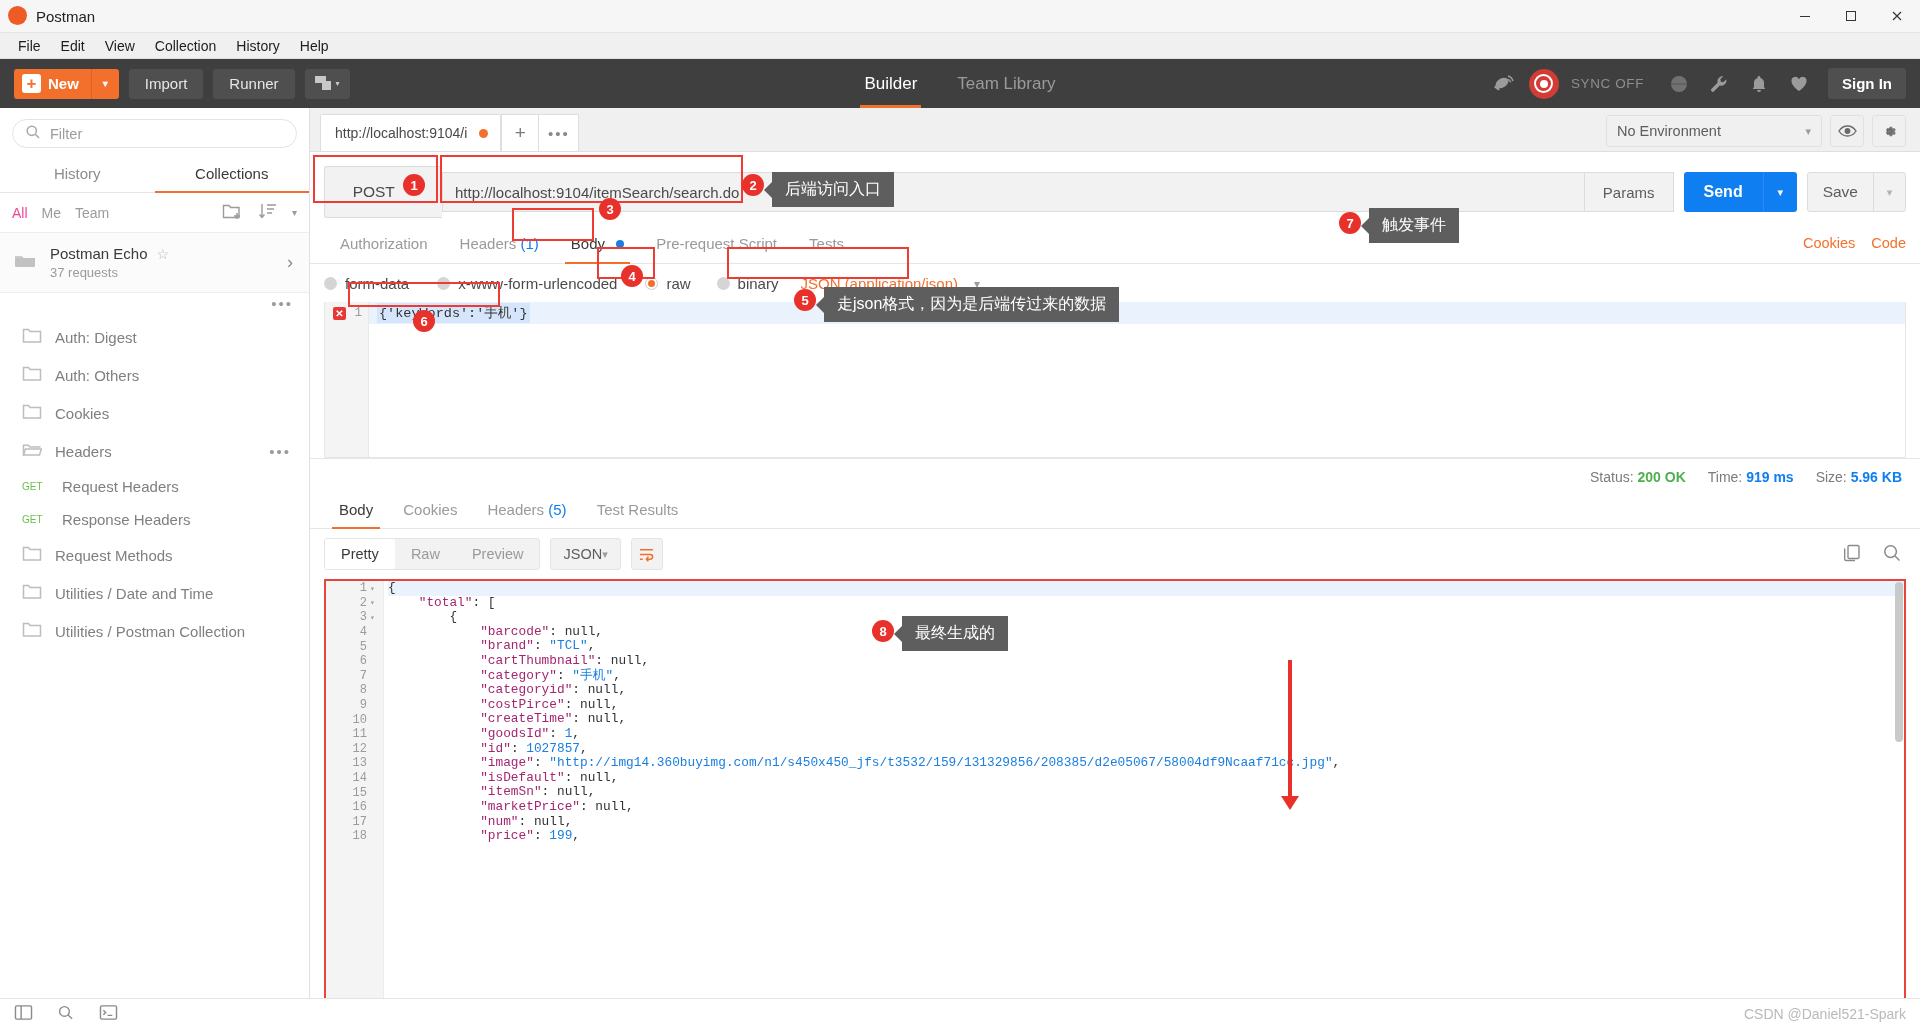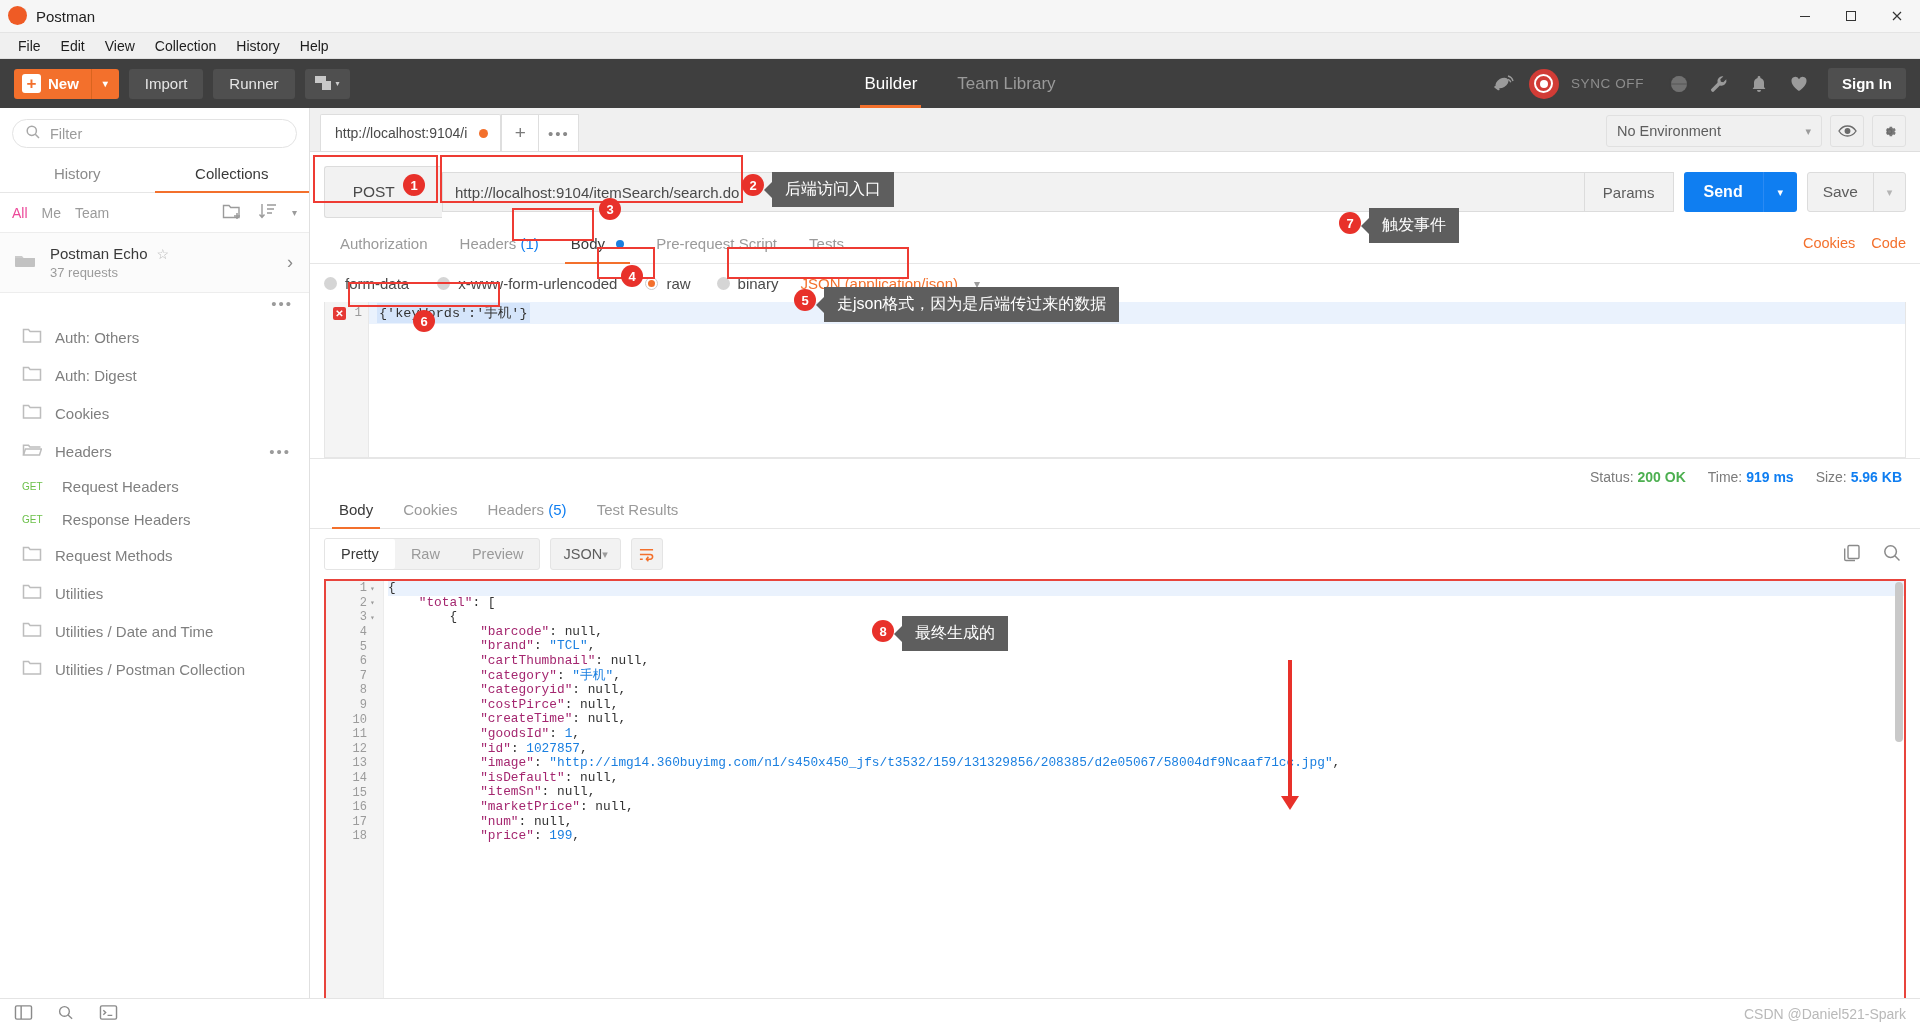--- a/index.html
+++ b/index.html
@@ -447,28 +447,28 @@
       </div>
       <div class="dotsrow">
         <span class="dots">•••</span>
       </div>
 
       <div class="folderrow">
         <span class="fi">
           <svg width="20" height="17" viewBox="0 0 20 17" fill="none" stroke="#bdbdbd" stroke-width="1.5">
             <path d="M1.5 15V2.5h5l1.6 2h10.4V15z"></path>
           </svg></span>
-        <span>Auth: Others</span>
+        <span>Auth: Digest</span>
       </div>
       <div class="folderrow">
         <span class="fi">
           <svg width="20" height="17" viewBox="0 0 20 17" fill="none" stroke="#bdbdbd" stroke-width="1.5">
             <path d="M1.5 15V2.5h5l1.6 2h10.4V15z"></path>
           </svg></span>
-        <span>Auth: Digest</span>
+        <span>Auth: Others</span>
       </div>
       <div class="folderrow">
         <span class="fi">
           <svg width="20" height="17" viewBox="0 0 20 17" fill="none" stroke="#bdbdbd" stroke-width="1.5">
             <path d="M1.5 15V2.5h5l1.6 2h10.4V15z"></path>
           </svg></span>
         <span>Cookies</span>
       </div>
       <div class="folderrow">
         <span class="fi">
@@ -486,27 +486,20 @@
       <div class="reqrow">
         <span class="verb">GET</span>
         <span>Response Headers</span>
       </div>
       <div class="folderrow">
         <span class="fi">
           <svg width="20" height="17" viewBox="0 0 20 17" fill="none" stroke="#bdbdbd" stroke-width="1.5">
             <path d="M1.5 15V2.5h5l1.6 2h10.4V15z"></path>
           </svg></span>
         <span>Request Methods</span>
-      </div>
-      <div class="folderrow">
-        <span class="fi">
-          <svg width="20" height="17" viewBox="0 0 20 17" fill="none" stroke="#bdbdbd" stroke-width="1.5">
-            <path d="M1.5 15V2.5h5l1.6 2h10.4V15z"></path>
-          </svg></span>
-        <span>Utilities</span>
       </div>
       <div class="folderrow">
         <span class="fi">
           <svg width="20" height="17" viewBox="0 0 20 17" fill="none" stroke="#bdbdbd" stroke-width="1.5">
             <path d="M1.5 15V2.5h5l1.6 2h10.4V15z"></path>
           </svg></span>
         <span>Utilities / Date and Time</span>
       </div>
       <div class="folderrow">
         <span class="fi">

